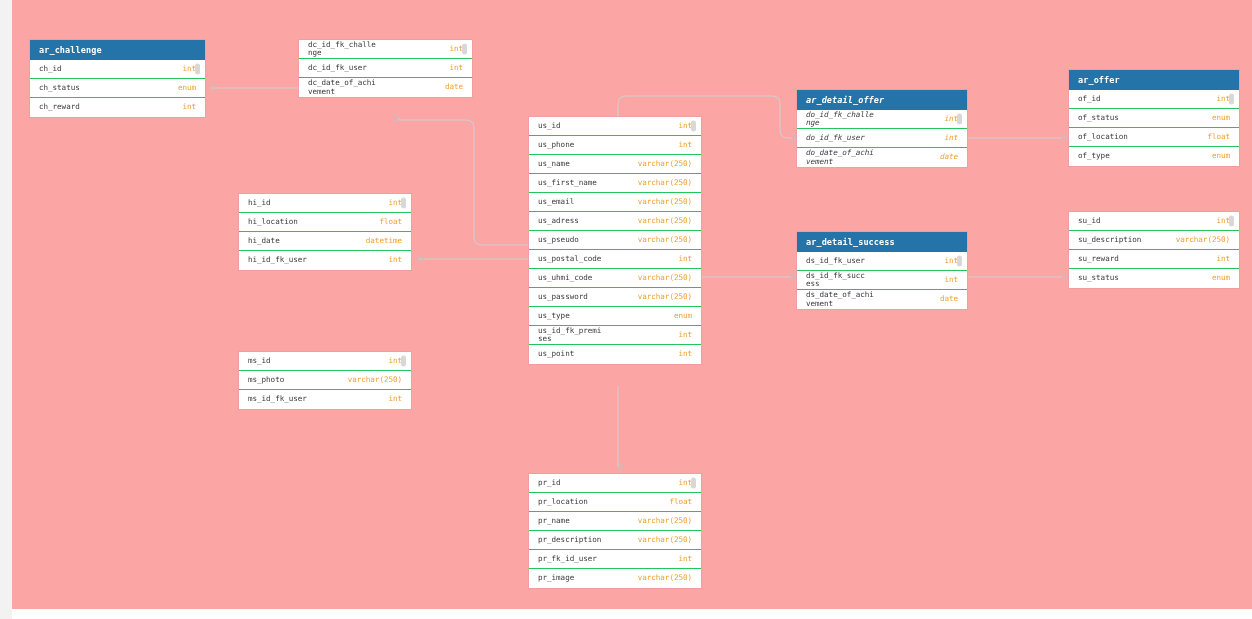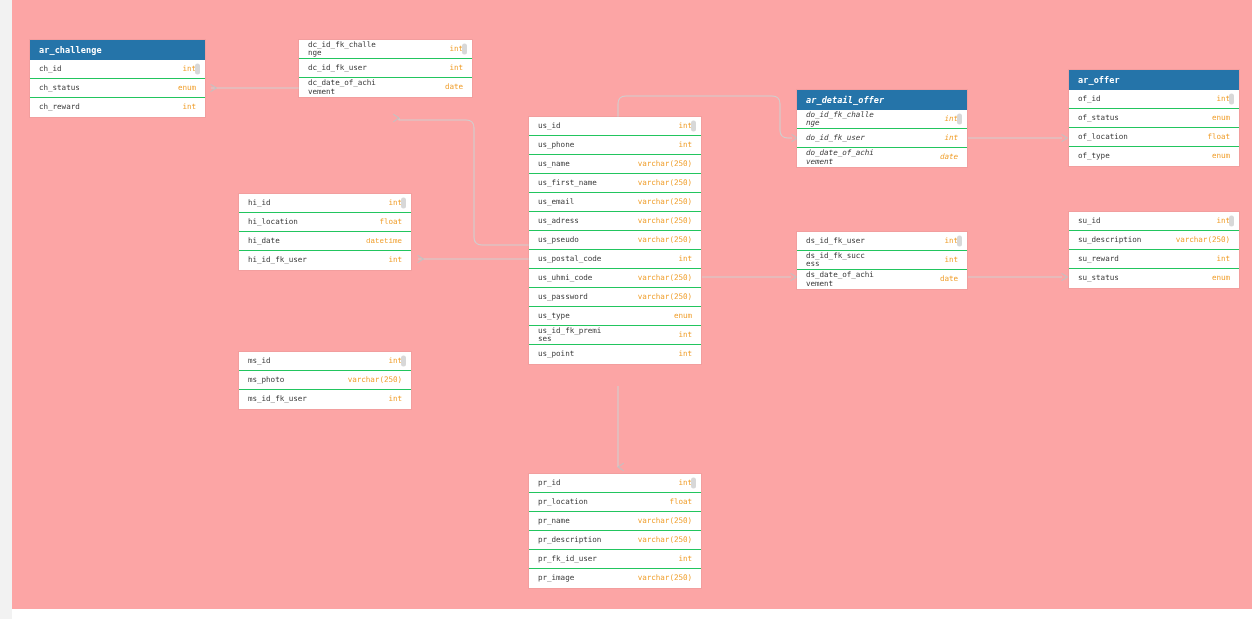--- a/index.html
+++ b/index.html
@@ -81,21 +81,21 @@
     font-size: 7.6px;
     line-height: 8.4px;
     letter-spacing: -0.05px;
     flex: 1 1 auto;
     text-align: right;
   }
   .t-int   { color: #f0a030; }
   .t-enum  { color: #f0a030; }
   .t-float { color: #f0a030; }
   .t-date  { color: #f0a030; }
-  .t-datetime { color: #f0a030; font-family: Liberation Mono, monospace; }
+  .t-datetime { color: #f0a030; }
   .t-varchar { color: #f0a030; }
   .pk-pill {
     position: absolute;
     right: 5px;
     top: 50%;
     transform: translateY(-50%);
     width: 5px;
     height: 11px;
     border-radius: 3px;
     background: #d8d8d8;
@@ -292,20 +292,21 @@
             <span class="col-name">hi_date</span>
             <span class="col-type t-datetime">datetime</span>
           </div>
           <div class="row h1">
             <span class="col-name">hi_id_fk_user</span>
             <span class="col-type t-int">int</span>
           </div>
         </div>
       </div>
       <div class="table" style="left: 785px; top: 232px; width: 170px;">
+        <div class="table-header">ar_detail_success</div>
         <div class="rows">
           <div class="row h1">
             <span class="col-name">ds_id_fk_user</span>
             <span class="col-type t-int">int</span>
             <span class="pk-pill"></span>
           </div>
           <div class="row h2">
             <span class="col-name">ds_id_fk_succ
 ess</span>
             <span class="col-type t-int">int</span>

